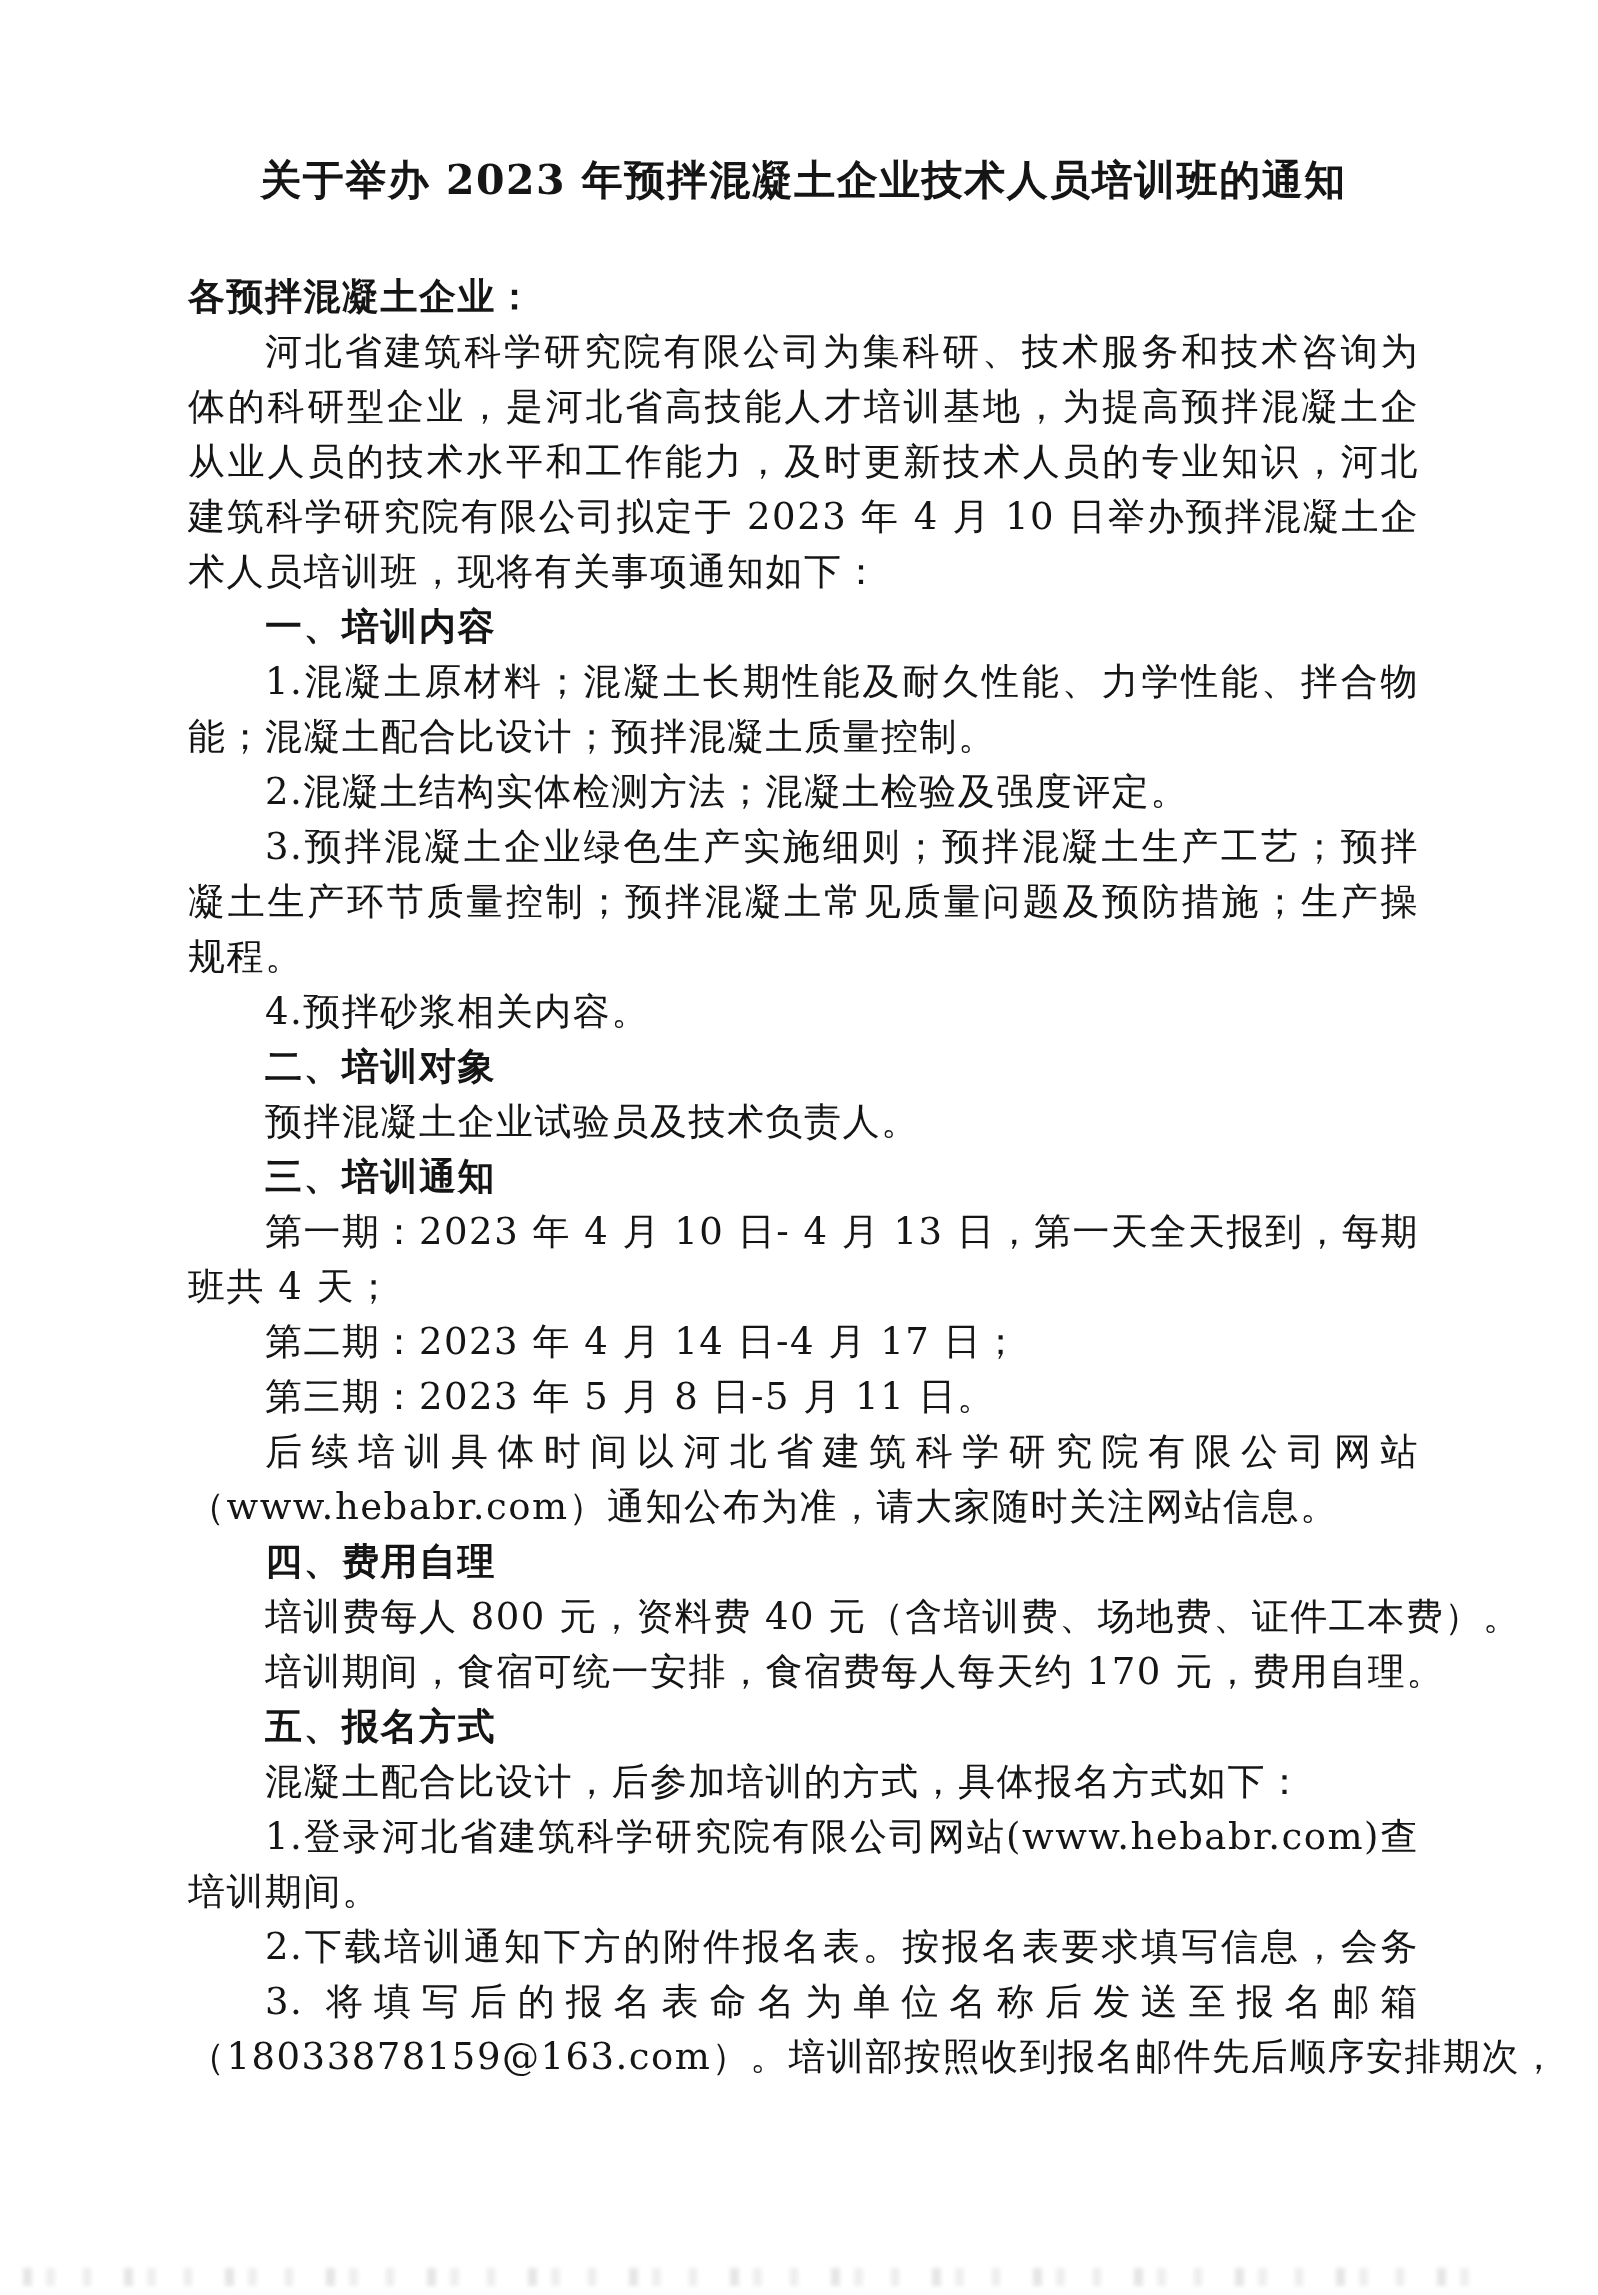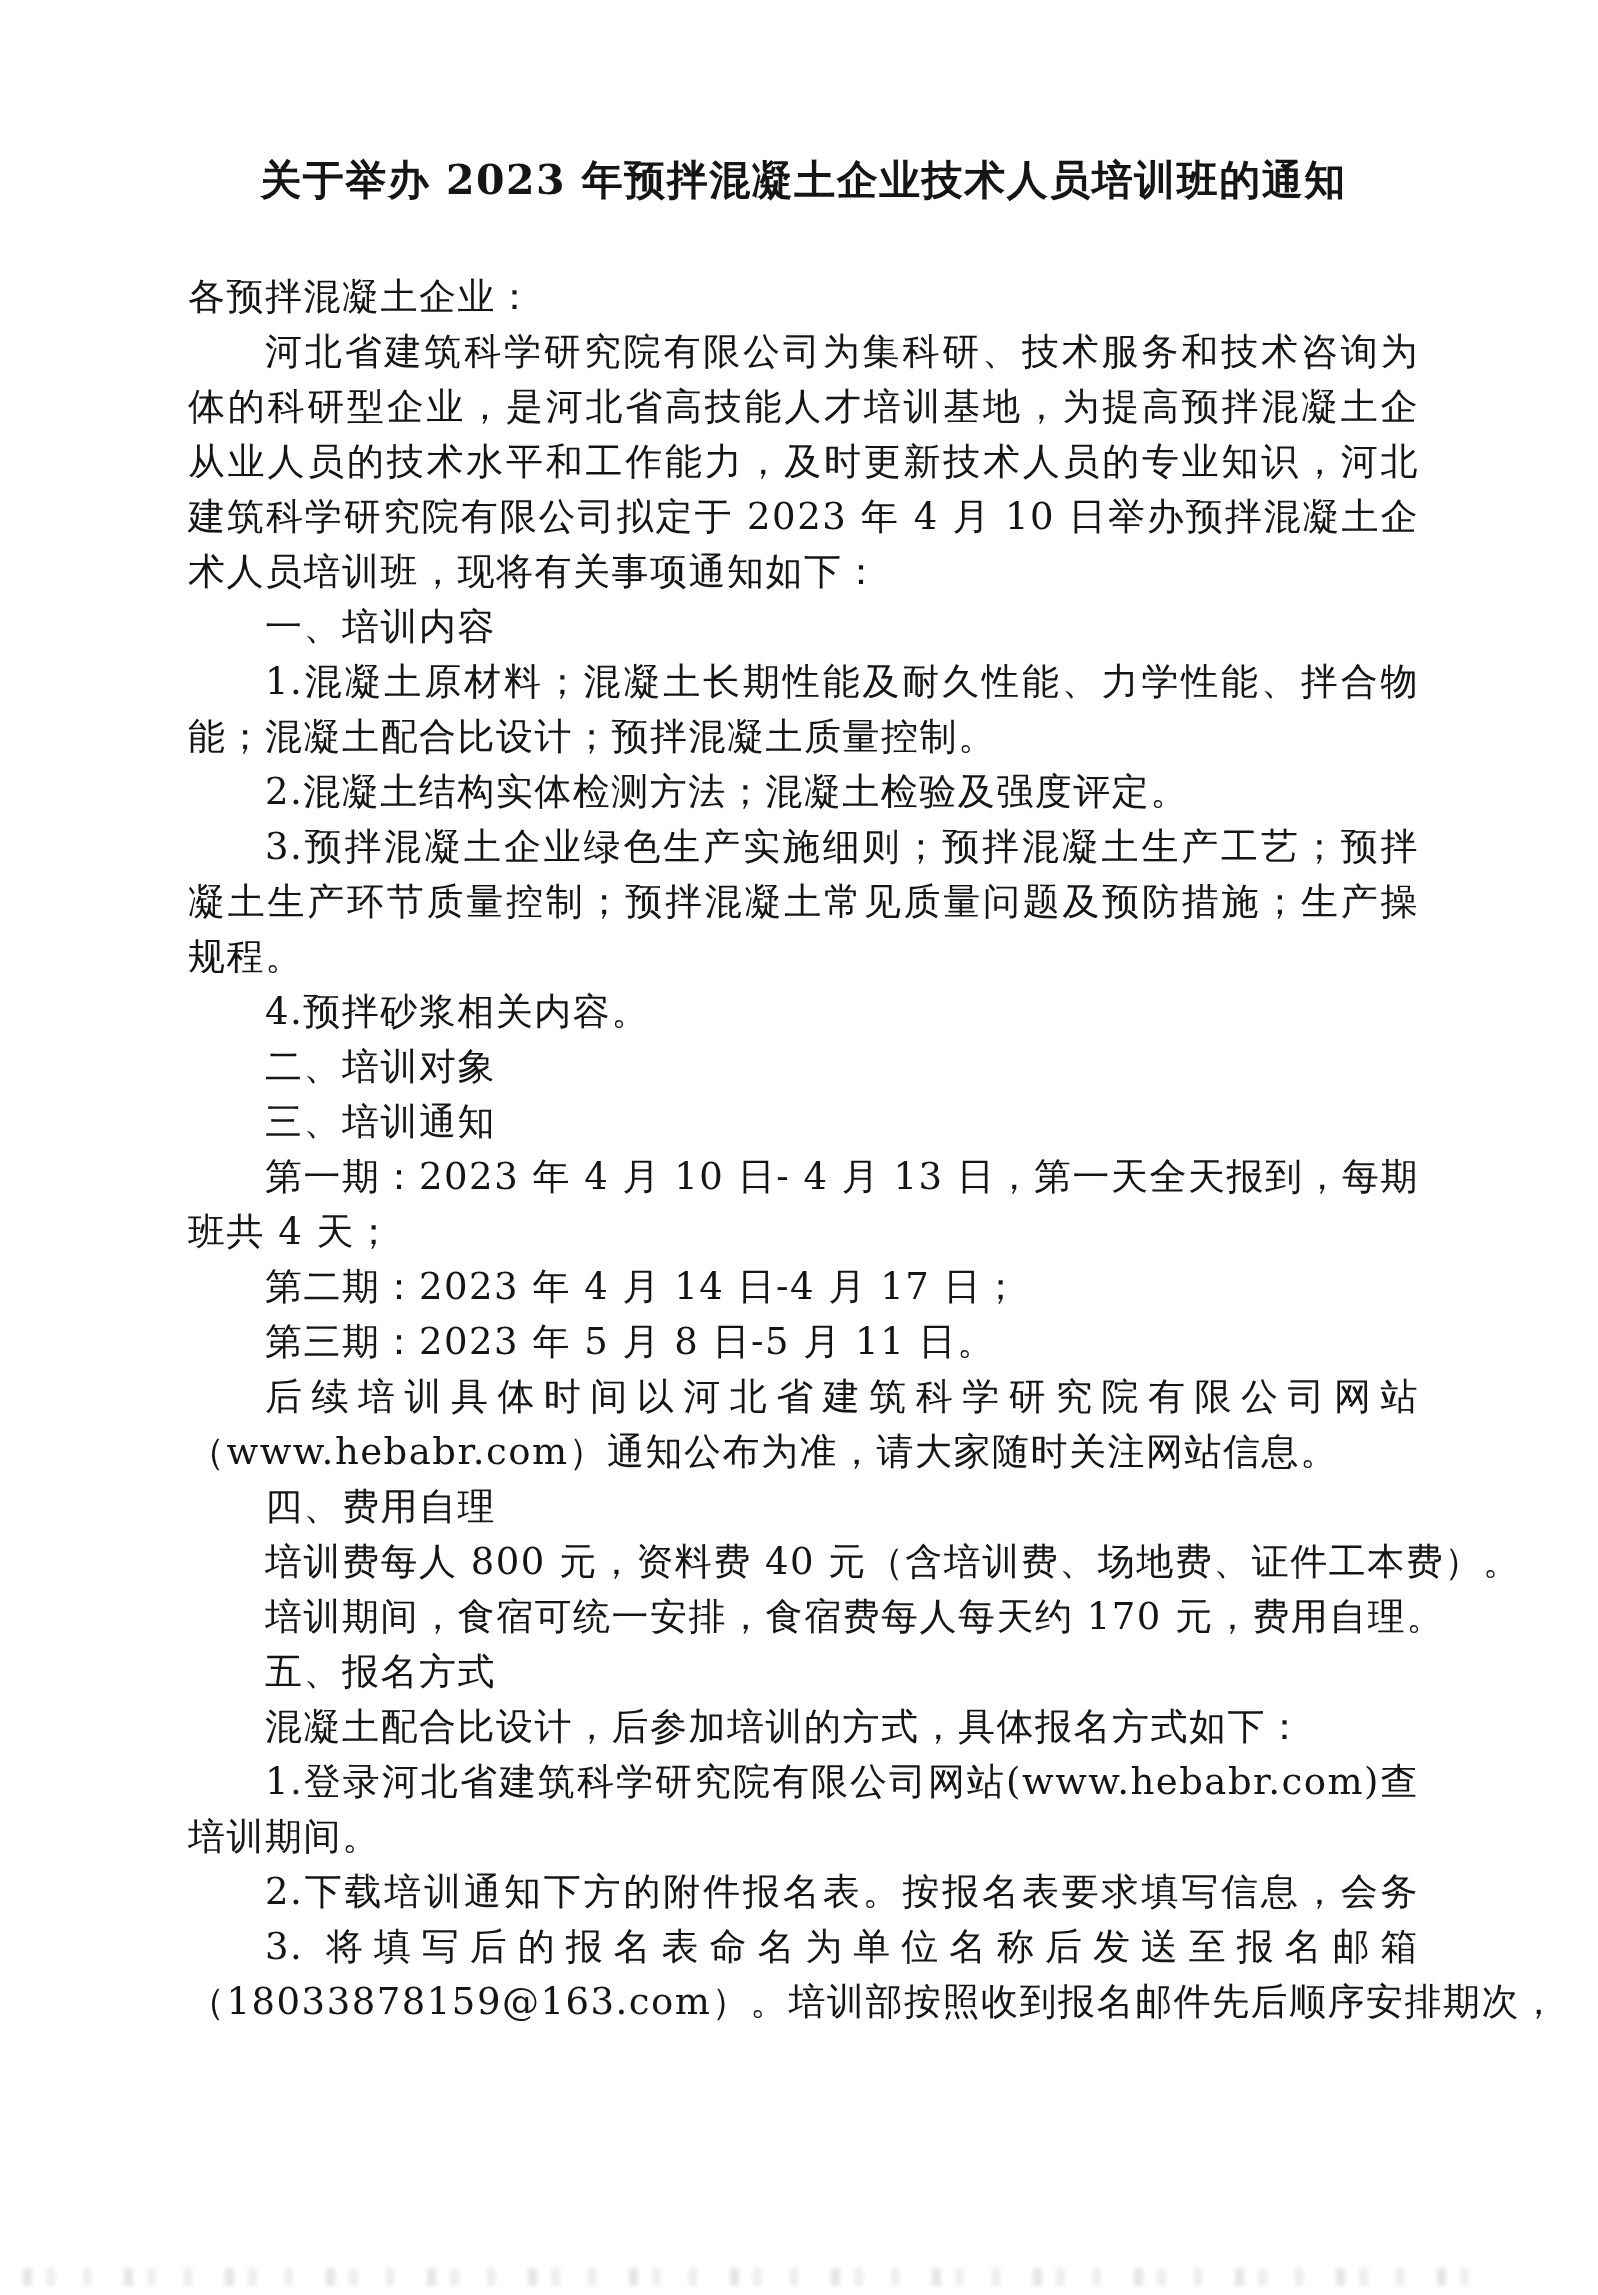--- a/index.html
+++ b/index.html
@@ -33,21 +33,21 @@
     font-family: "DejaVu Serif", "Liberation Serif", serif;
     font-size: 37px;
     line-height: 55px;
     height: 55px;
     letter-spacing: 1.5px;
     white-space: nowrap;
   }
   
   .h {
     font-family: "DejaVu Sans", "Liberation Sans", sans-serif;
-    font-weight: normal;
+    font-weight: bold;
   }
   
   .i { padding-left: 77px; }
   
   .j {
     white-space: normal;
     text-align: justify;
     text-align-last: justify;
     text-justify: inter-character;
     overflow: hidden;
@@ -89,20 +89,21 @@
       <div class="line">术人员培训班，现将有关事项通知如下：</div>
       <div class="line h i">一、培训内容</div>
       <div class="line i j">1.混凝土原材料；混凝土长期性能及耐久性能、力学性能、拌合物性</div>
       <div class="line">能；混凝土配合比设计；预拌混凝土质量控制。</div>
       <div class="line i">2.混凝土结构实体检测方法；混凝土检验及强度评定。</div>
       <div class="line i j">3.预拌混凝土企业绿色生产实施细则；预拌混凝土生产工艺；预拌混</div>
       <div class="line j">凝土生产环节质量控制；预拌混凝土常见质量问题及预防措施；生产操作</div>
       <div class="line">规程。</div>
       <div class="line i">4.预拌砂浆相关内容。</div>
       <div class="line h i">二、培训对象</div>
+      <div class="line i">预拌混凝土企业试验员及技术负责人。</div>
       <div class="line h i">三、培训通知</div>
       <div class="line i j">第一期：2023 年 4 月 10 日- 4 月 13 日，第一天全天报到，每期培训</div>
       <div class="line">班共 4 天；</div>
       <div class="line i">第二期：2023 年 4 月 14 日-4 月 17 日；</div>
       <div class="line i">第三期：2023 年 5 月 8 日-5 月 11 日。</div>
       <div class="line i j">后续培训具体时间以河北省建筑科学研究院有限公司网站</div>
       <div class="line">（www.hebabr.com）通知公布为准，请大家随时关注网站信息。</div>
       <div class="line h i">四、费用自理</div>
       <div class="line i">培训费每人 800 元，资料费 40 元（含培训费、场地费、证件工本费）。</div>
       <div class="line i">培训期间，食宿可统一安排，食宿费每人每天约 170 元，费用自理。</div>

